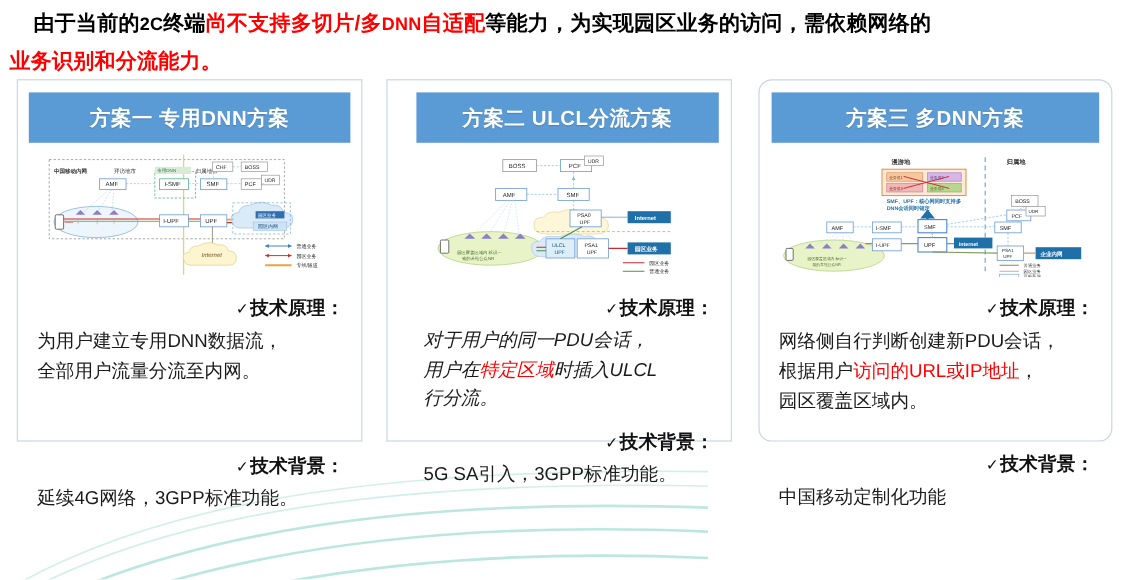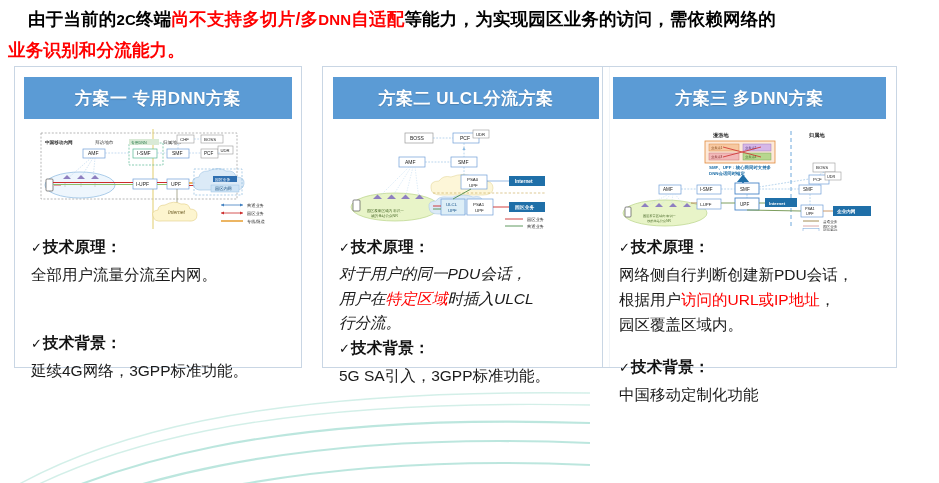--- a/index.html
+++ b/index.html
@@ -56,22 +56,22 @@
   }
   .card {
     position: absolute;
     top: 0;
     height: 302px;
     background: rgba(255,255,255,0.72);
     border: 1px solid #c9d6e4;
     box-sizing: border-box;
   }
   #card-1 { left: 14px;  width: 288px; }
-  #card-2 { left: 322px; width: 288px; }
-  #card-3 { left: 602px; width: 295px; }
+  #card-2 { left: 322px; width: 288px; padding-left: 14px; }
+  #card-3 { left: 632px; width: 295px; border-radius: 11px; }
 
   .card-header {
     height: 42px;
     background: #5B9BD5;
     display: flex;
     align-items: center;
     justify-content: center;
     margin: 10px 10px 0 10px;
   }
   #card-1 .card-header { margin: 10px 9px 0 9px; }
@@ -93,23 +93,25 @@
   .card-figure svg { display: block; }
 
   .card-body {
     padding: 6px 14px 0 16px;
     color: #1a1a1a;
   }
   .sec-head {
     font-weight: bold;
     font-size: 15.5px;
     color: #111;
+    margin-top: 10px;
     margin-bottom: 4px;
     letter-spacing: .2px;
     white-space: nowrap;
+    text-align: right;
   }
   .sec-head .tick { font-weight: normal; font-size: 13px; margin-right: 1px; }
   .sec-text {
     font-size: 15.5px;
     line-height: 25px;
     color: #1a1a1a;
     letter-spacing: 0px;
   }
   .sec-text.tight { line-height: 24.5px; font-style: italic; }
 
@@ -250,20 +252,21 @@
           <text class="ft" x="222" y="87.8" font-size="4.2" fill="#333">园区业务</text>
           <line x1="196" y1="94" x2="218" y2="94" stroke="#e8a33d" stroke-width="1.6"></line>
           <text class="ft" x="222" y="95.8" font-size="4.2" fill="#333">专线/隧道</text>
         </g>
       </svg>
     </div>
 
     <div class="card-body">
       <div class="sec-head"><span class="tick">✓</span><span>技术原理：</span></div>
       <div class="sec-text">
+        <div>为用户建立专用DNN数据流，</div>
         <div>全部用户流量分流至内网。</div>
       </div>
       <div class="spacer-1"></div>
       <div class="sec-head"><span class="tick">✓</span><span>技术背景：</span></div>
       <div class="sec-text">
         <div>延续4G网络，3GPP标准功能。</div>
       </div>
     </div>
   </div>
 

